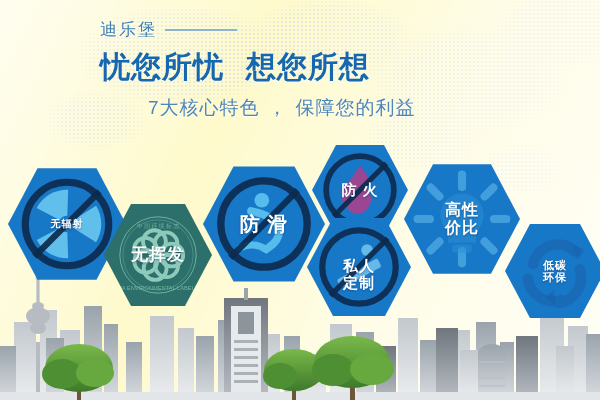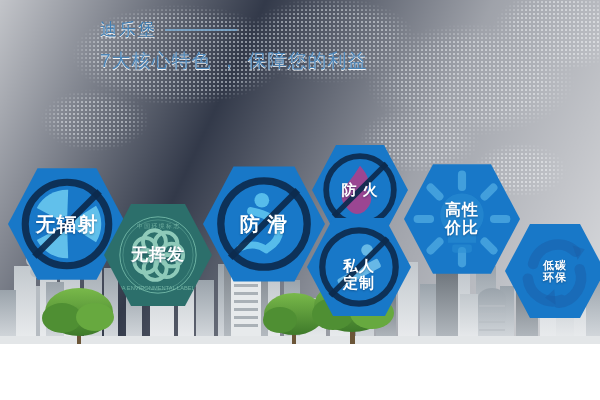--- a/index.html
+++ b/index.html
@@ -1,21 +1,21 @@
 <!DOCTYPE html>
 <html><head>
 <meta charset="utf-8">
 <style>
   html,body{margin:0;padding:0;}
   body{
     width:600px;height:400px;overflow:hidden;
     font-family:"Liberation Sans","DejaVu Sans",sans-serif;
     background:#ffffff;
   }
-  #stage{position:relative;width:600px;height:344px;overflow:hidden;background:#0f172a;}
+  #stage{position:relative;width:600px;height:400px;overflow:hidden;background:#fef9c3;}
 
   
   .bg-dots{
     position:absolute;inset:0;
     background-image:radial-gradient(#c9d2da 0.9px, transparent 1px);
     background-size:4px 4px;
     opacity:.55;
     -webkit-mask-image:
       radial-gradient(ellipse 150px 70px at 180px 55px, #000 55%, transparent 72%),
       radial-gradient(ellipse 120px 60px at 330px 40px, #000 50%, transparent 72%),
@@ -52,20 +52,21 @@
     margin-top:6px;
     font-size:30px;font-weight:bold;color:#1667ae;letter-spacing:1px;
     white-space:nowrap;
     text-shadow:0 1px 1px rgba(255,255,255,.8);
   }
   .h1 .gap{display:inline-block;width:22px;}
   .h2{
     margin-top:7px;
     font-size:19px;color:#4d86b8;letter-spacing:1px;white-space:nowrap;
     text-shadow:0 1px 0 rgba(255,255,255,.9);
+    margin-left:48px;
   }
   .h2 .comma{display:inline-block;padding:0 8px;}
 
   
   .hex{
     position:absolute;
     clip-path:polygon(25% 2%,75% 2%,100% 50%,75% 98%,25% 98%,0% 50%);
     background:#1878c8;
     display:flex;align-items:center;justify-content:center;
     overflow:hidden;
@@ -206,38 +207,41 @@
         <ellipse cx="372" cy="119" rx="22" ry="16" fill="#67a93f"></ellipse>
       </g>
     </svg>
   </div>
 
   <div class="head">
     <div class="brand-row">
       <div class="brand">迪乐堡</div>
       <div class="brand-rule"></div>
     </div>
+    <div class="h1">
+      <span>忧您所忧</span><span class="gap"></span><span>想您所想</span>
+    </div>
     <div class="h2">
       <span>7大核心特色</span><span class="comma">，</span><span>保障您的利益</span>
     </div>
   </div>
 
   <div id="hexlayer">
       <div class="hex" style="left: 8px; top: 166px; width: 118px; height: 116px;">
         <div class="hex-art"><svg width="118" height="116">
         <g fill="#66c4ee" opacity=".95">
           <path d="M59 58 L88.03988056630372 39.85386865100952 A34.243199999999995 34.243199999999995 0 0 1 88.03988056630372 76.14613134899048 Z"></path>
               <path d="M59 58 L60.19507044548308 92.2223399677803 A34.243199999999995 34.243199999999995 0 0 1 28.765048988213202 74.07620861878982 Z"></path>
               <path d="M59 58 L28.7650489882132 41.92379138121018 A34.243199999999995 34.243199999999995 0 0 1 60.19507044548309 23.777660032219707 Z"></path>
           <circle cx="59" cy="58" r="8.352" fill="#1878c8"></circle>
         </g>
     <circle cx="59" cy="58" r="41.76" fill="none" stroke="#0d2b4e" stroke-width="7.0992" opacity=".92"></circle>
     <line x1="26.4272" y1="90.5728" x2="91.5728" y2="25.4272" stroke="#0d2b4e" stroke-width="6.263999999999999" opacity=".92"></line>
           </svg></div>
-        <div class="hex-label" style="font-size: 20px;">
+        <div class="hex-label" style="font-size: 10px;">
           <span>无辐射</span>
         </div>
       </div>
       <div class="hex green" style="left: 104px; top: 202px; width: 108px; height: 106px;">
         <div class="hex-art"><svg width="108" height="106">
         <circle cx="54" cy="53" r="38.16" fill="none" stroke="#8fd6c0" stroke-width="1" opacity=".65"></circle>
         <circle cx="54" cy="53" r="35.1072" fill="none" stroke="#8fd6c0" stroke-width="0.7" opacity=".45"></circle>
         <g fill="none" stroke="#a8e2cd" stroke-width="3.816" opacity=".8">
           <ellipse cx="67.7376" cy="53" rx="11.447999999999999" ry="11.447999999999999"></ellipse>
               <ellipse cx="62.645351804086246" cy="63.676120360111284" rx="11.447999999999999" ry="11.447999999999999"></ellipse>

